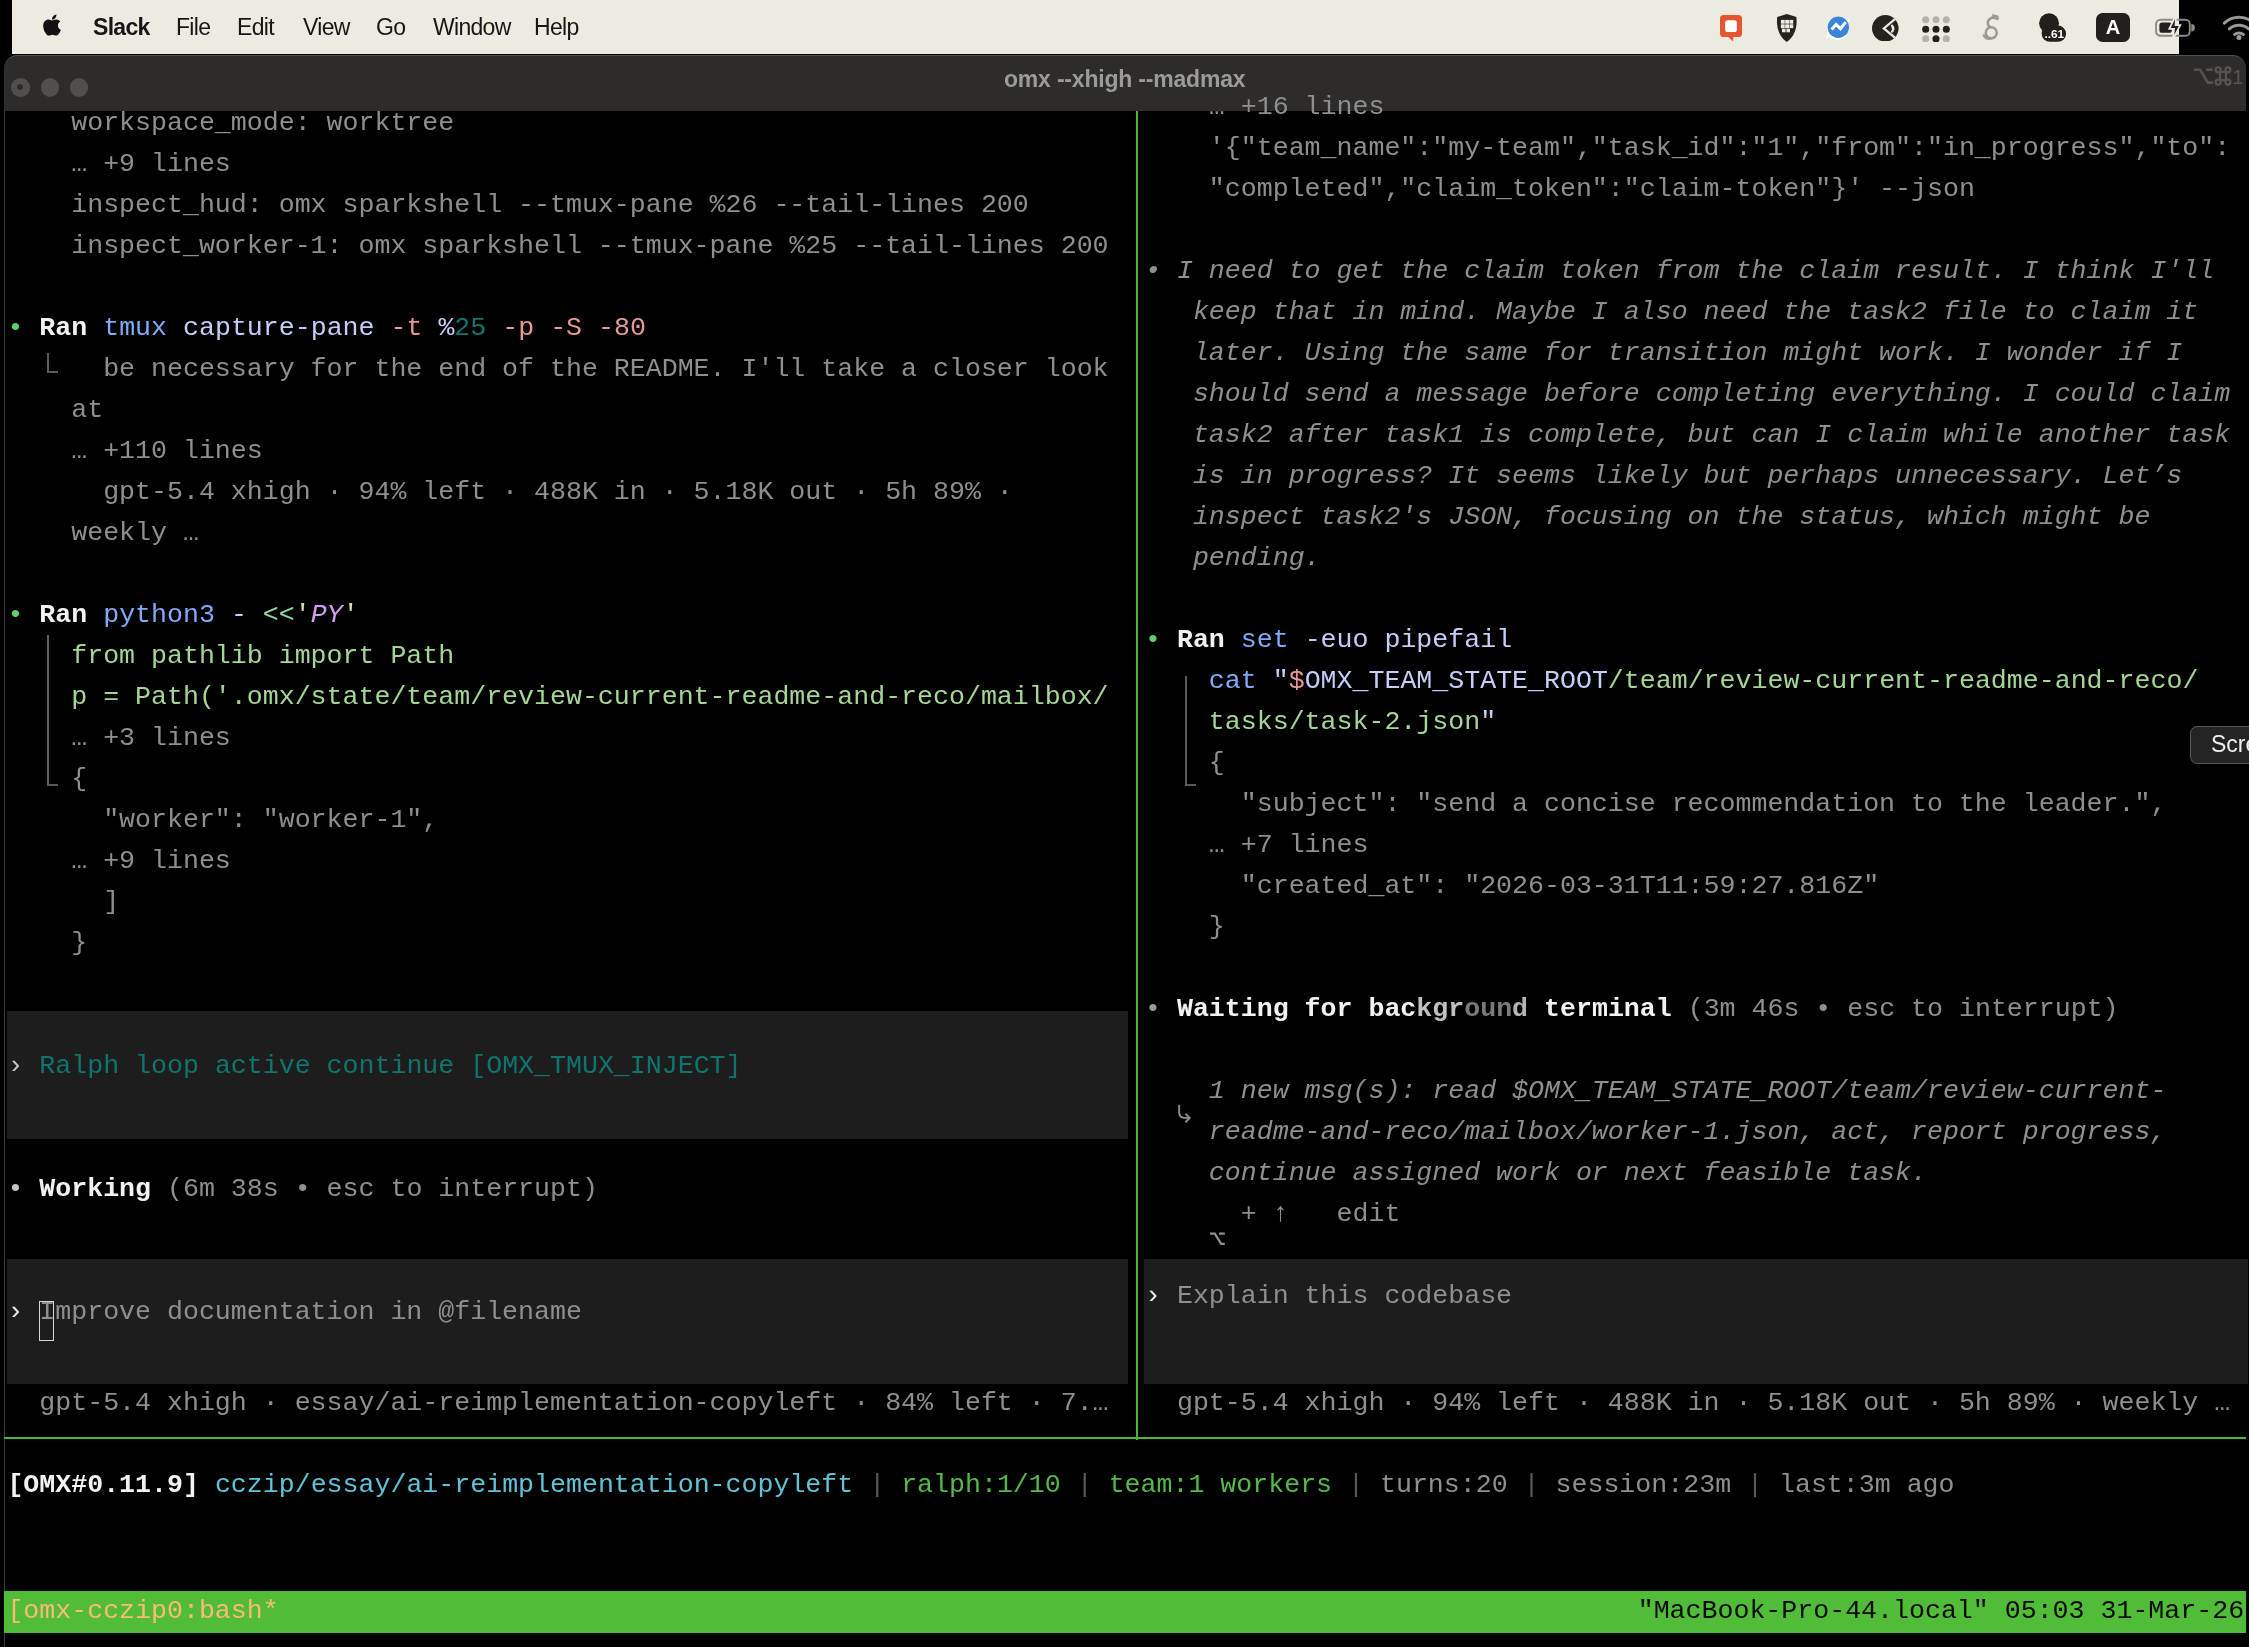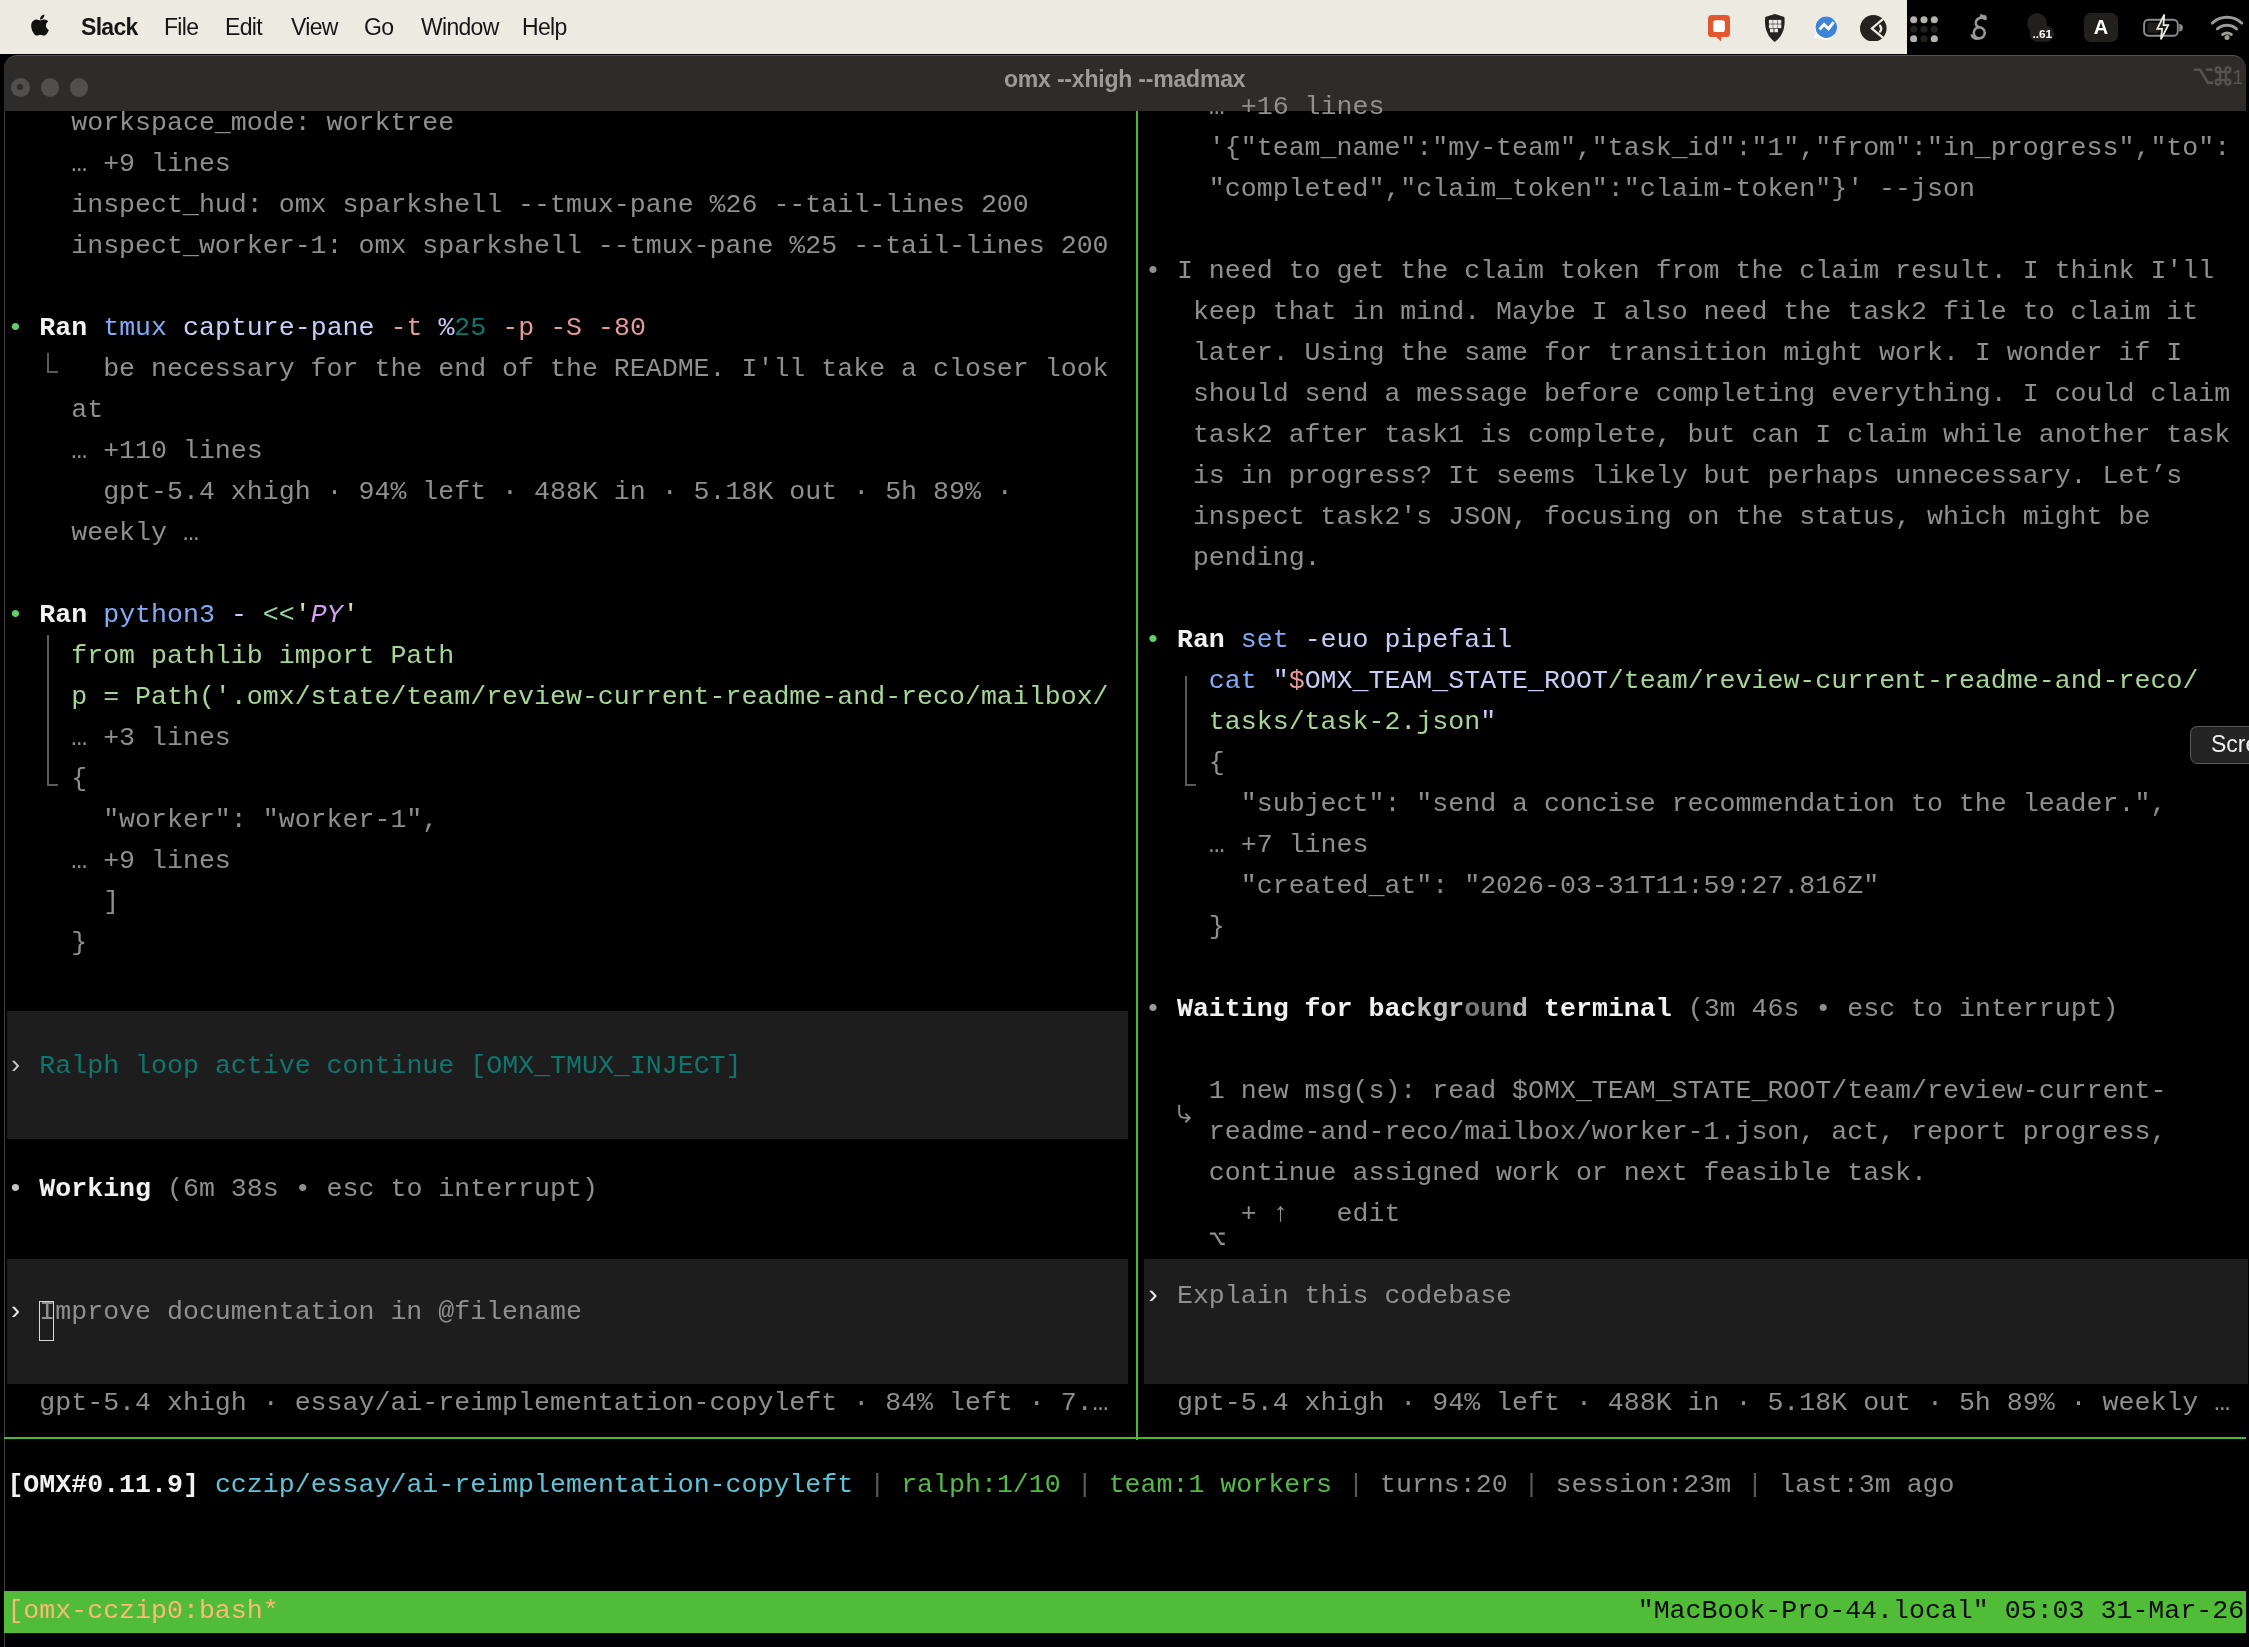--- a/index.html
+++ b/index.html
@@ -1,37 +1,37 @@
 <!DOCTYPE html>
 <html style="font-size:11.8px"><head>
 <meta charset="utf-8">
 <style>
   * { margin:0; padding:0; box-sizing:border-box; }
   html,body { width:2250px; height:1648px; background:#000; overflow:hidden; }
   body { position:relative; font-family:"Liberation Sans", sans-serif; }
-  #menubar { position:absolute; left:0; top:0; width:1907px; height:54px; background:#edeae2; }
+  #menubar { position:absolute; left:12px; top:0; width:2167px; height:54px; background:#edeae2; }
   .mitem { position:absolute; top:0; height:54px; line-height:54px; font-size:23px; letter-spacing:-0.7px; color:#161616; }
   #titlebar { position:absolute; left:3.7px; top:55px; width:2242px; height:56px; background:#2d2c2a; border-radius:13.3px 13.3px 0 0; border-top:0.7px solid #52524e; }
   .tl { position:absolute; top:22px; width:18.5px; height:18.5px; border-radius:50%; background:#504f4d; }
   #winbody { position:absolute; left:3.7px; top:111px; width:2242px; height:1537px; background:#000; border-left:1.5px solid #3c3c3c; }
   .panel { position:absolute; background:#1d1d1d; }
   pre.term { position:absolute; font-family:"Liberation Mono", monospace; font-size:26.6px; line-height:41px; color:#8f8f8f; white-space:pre; z-index:5; }
   pre.term b { font-weight:bold; color:#f2f2f2; }
   .gln { position:absolute; background:#4cb637; z-index:4; }
   .conn { position:absolute; background:#5a5a5a; z-index:4; }
   .blu { color:#82aaf7; }
   .per { color:#c6cdf7; }
   .sal { color:#e79898; }
   .org { color:#0f766e; }
   .mnt { color:#93d9a2; }
   .ylg { color:#d6e3a4; }
   .vio { color:#cf9ff2;font-style:italic; }
   .grn { color:#a5d695; }
   .gb  { color:#5fd068; }
-  .it  { }
+  .it  { font-style:italic; }
   .dim1 { color:#c4c4c4; } .dim2 { color:#9a9a9a; }
   .cyan { color:#5fc4d8; }
   .sgrn { color:#55b949; }
   .sep { color:#5a5a5a; }
   .wt { color:#e8e8e8; }
   .lg { color:#0f766e; }
 </style>
 </head>
 <body>
 

